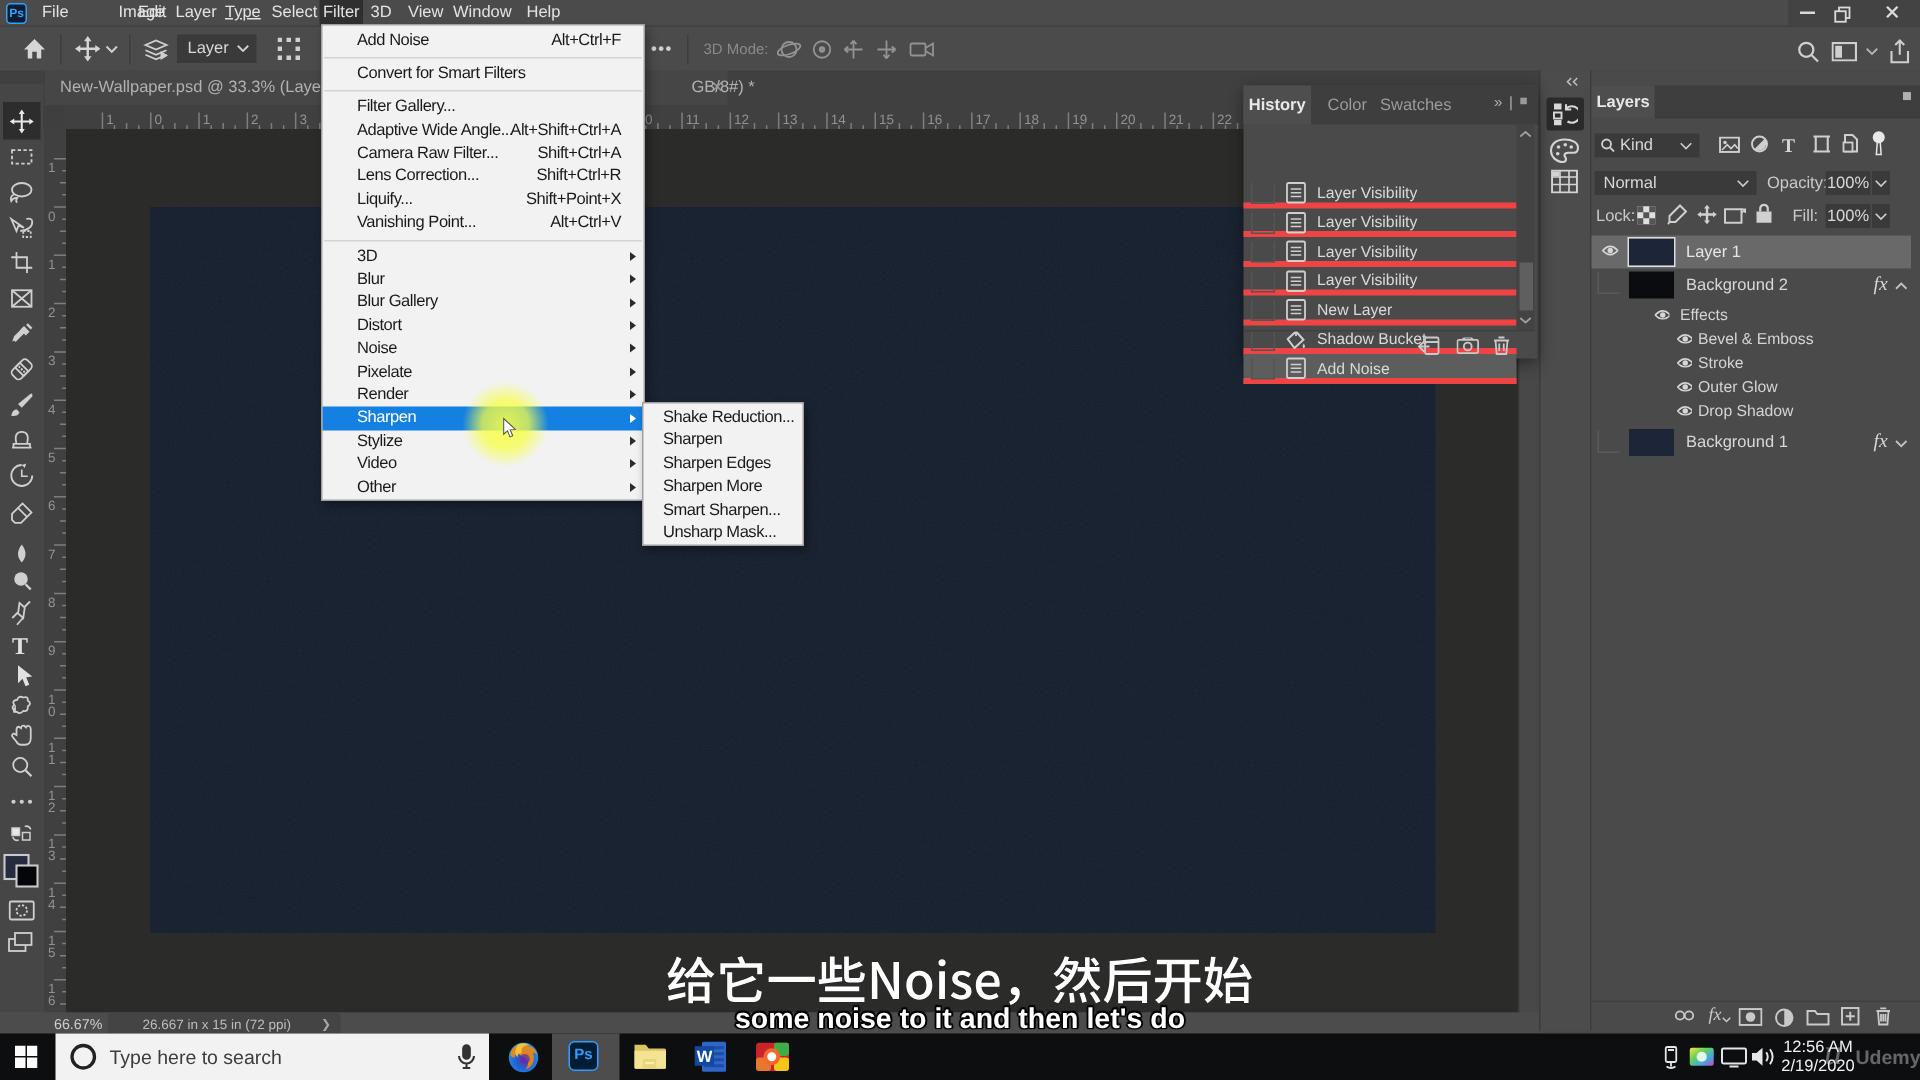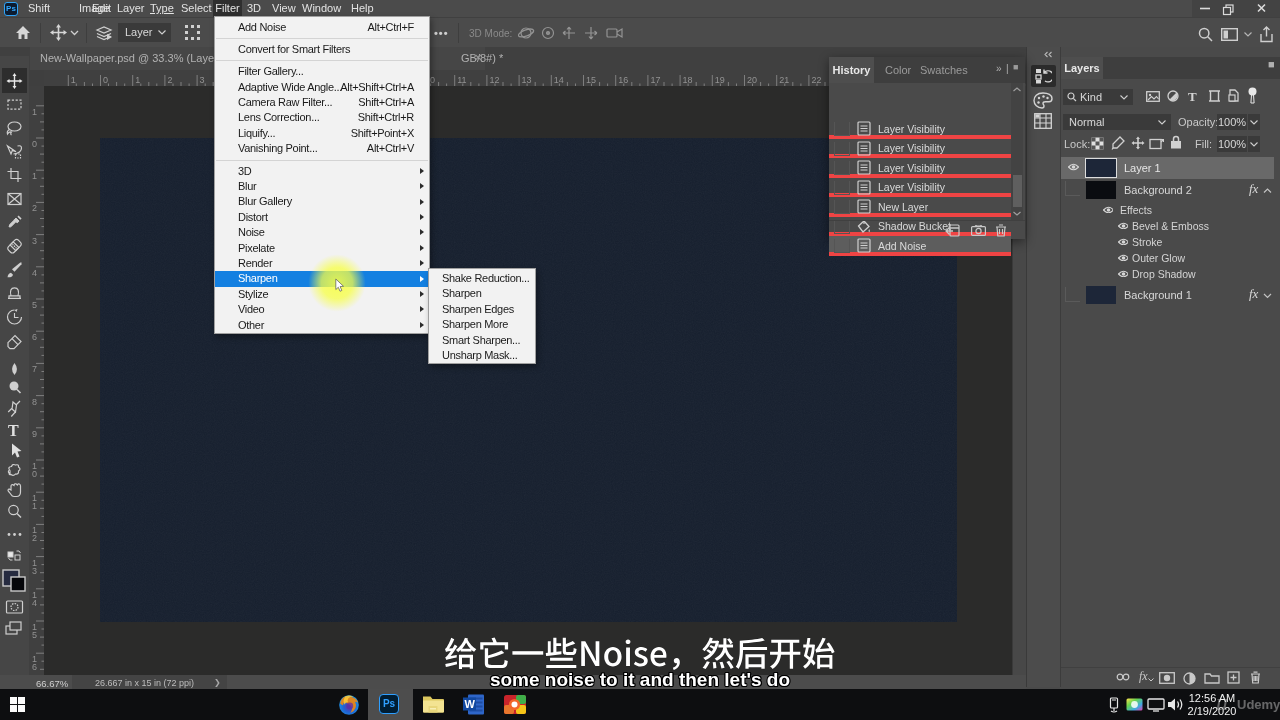--- a/index.html
+++ b/index.html
@@ -68,21 +68,21 @@
          text-shadow:-1.2px 0 0.5px #000,1.2px 0 0.5px #000,0 -1.2px 0.5px #000,0 1.2px 0.5px #000,
                      -0.9px -0.9px 0.5px #000,0.9px 0.9px 0.5px #000,-0.9px 0.9px 0.5px #000,0.9px -0.9px 0.5px #000;}
   .tico{position:absolute;top:0;height:31px;width:24px;}
 </style>
 </head>
 <body>
 <div id="stage">
 
   <div class="abs" id="menubar">
     <div id="pslogo">Ps</div>
-    <span class="mtop" style="left:28px;">Shift</span>
+    <span class="mtop" style="left:28px;">File</span>
     <span class="mtop" style="left:55px;margin-left:37px;">Edit</span>
     <span class="mtop" style="left:79px;">Image</span>
     <span class="mtop" style="left:117px;">Layer</span>
     <span class="mtop" style="left:150px;text-decoration:underline;">Type</span>
     <span class="mtop" style="left:181px;">Select</span>
     <span class="mtop" style="left:213px;width:29px;text-align:center;background:#2f2f2f;">Filter</span>
     <span class="mtop" style="left:247px;">3D</span>
     <span class="mtop" style="left:272px;">View</span>
     <span class="mtop" style="left:302px;">Window</span>
     <span class="mtop" style="left:351px;">Help</span>
@@ -716,20 +716,30 @@
     <path d="M4 1 L4 16 L7.6 12.8 L10 18.5 L12.6 17.4 L10.2 11.8 L15 11.4 Z" fill="#fff" stroke="#555" stroke-width="1"></path>
   </svg>
 
   <div class="abs" id="taskbar">
     <svg style="position:absolute;left:10px;top:8px;" width="15" height="15" viewBox="0 0 15 15" fill="#fbfbfb">
       <rect x="0" y="0" width="7" height="7"></rect>
         <rect x="8" y="0" width="7" height="7"></rect>
         <rect x="0" y="8" width="7" height="7"></rect>
         <rect x="8" y="8" width="7" height="7"></rect>
     </svg>
+    <div id="searchbox">
+      <svg style="position:absolute;left:9px;top:6px;" width="19" height="19" viewBox="0 0 19 19">
+          <circle cx="9.5" cy="9.5" r="7.5" fill="none" stroke="#222" stroke-width="2.2"></circle>
+        </svg>
+      <span style="position:absolute;left:36px;top:8px;">Type here to search</span>
+      <svg style="position:absolute;left:268px;top:7px;" width="12" height="17" viewBox="0 0 12 17" fill="none" stroke="#333" stroke-width="1.4">
+        <rect x="3.8" y="0.8" width="4.4" height="9" rx="2.2" fill="#333"></rect>
+          <path d="M1 8 a5 5 0 0 0 10 0 M6 13 v3 M3.5 16 h5"></path>
+      </svg>
+    </div>
     <div style="position:absolute;left:368px;top:0;width:45px;height:31px;background:#4d4d4d;"></div>
     <div class="tico" style="left:337px;">
       <svg style="position:absolute;left:1px;top:4.5px;" width="22" height="22" viewBox="0 0 22 22">
         <defs>
             <radialGradient id="ffx" cx="50%" cy="60%" r="60%">
               <stop offset="0%" stop-color="#6b2ea0"></stop>
               <stop offset="45%" stop-color="#2063d4"></stop>
               <stop offset="100%" stop-color="#1b9ae8"></stop>
             </radialGradient>
           </defs>

